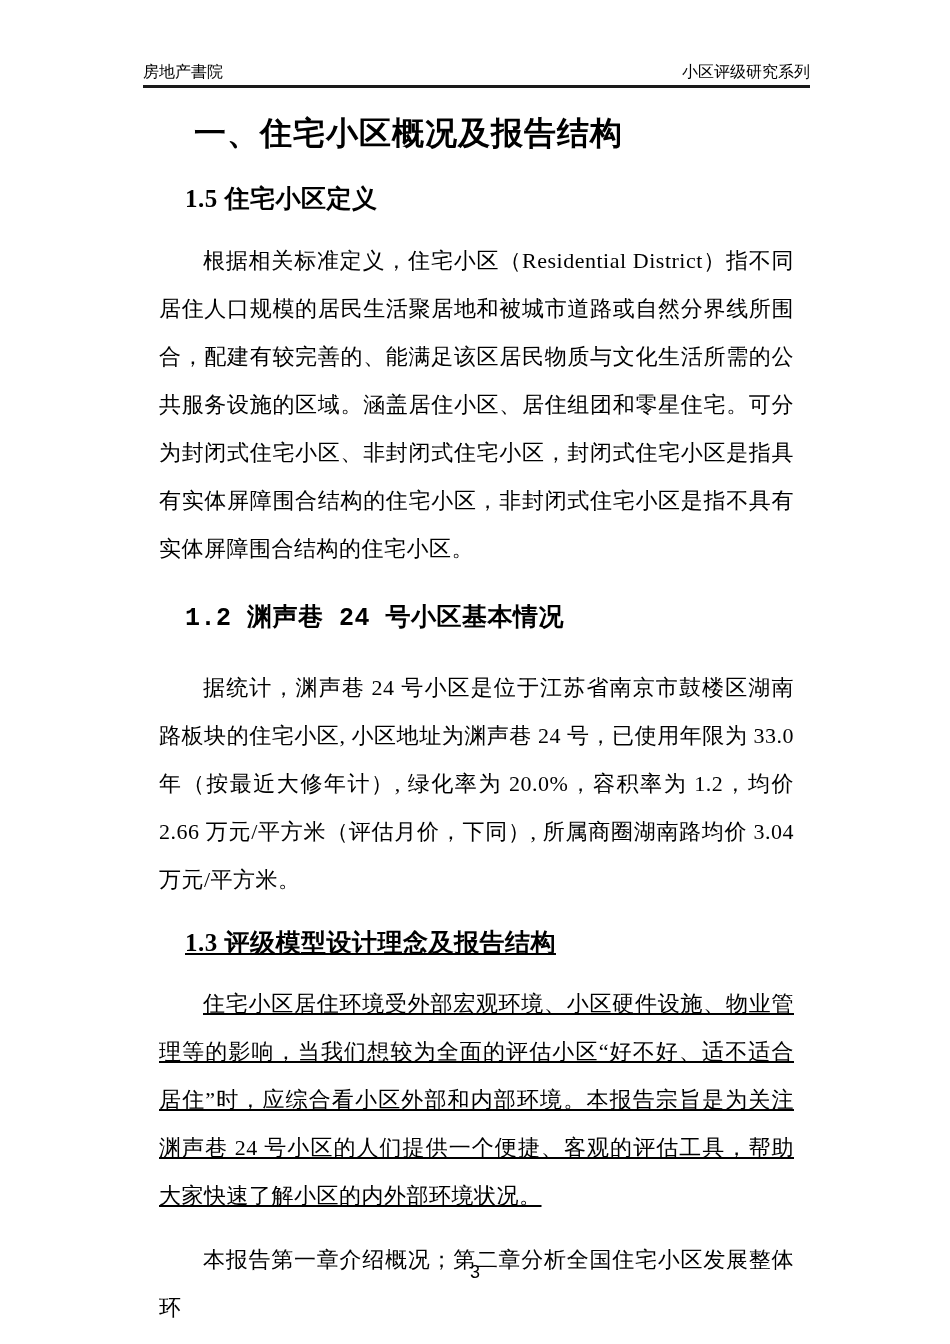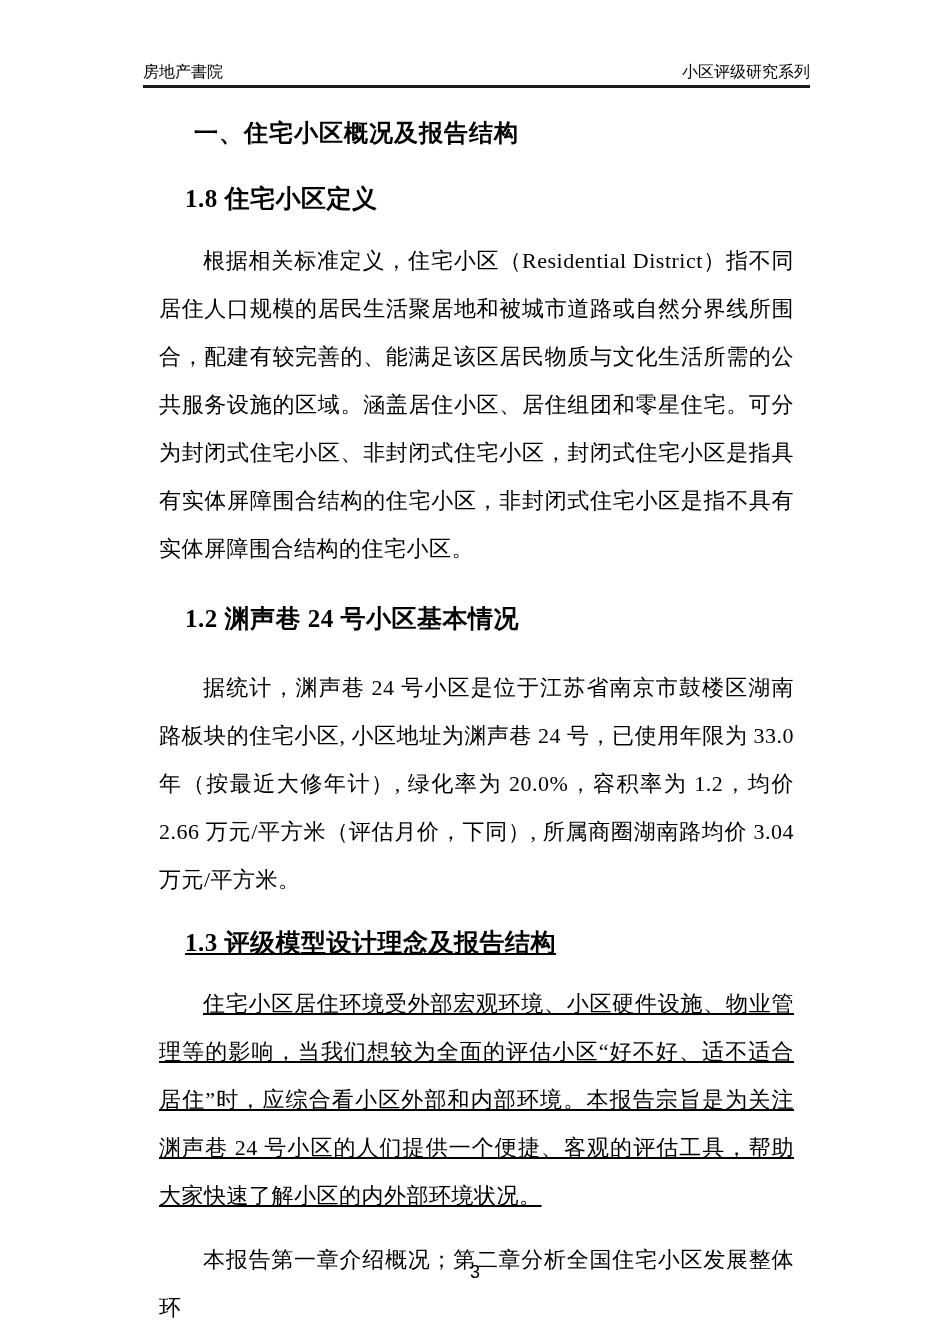--- a/index.html
+++ b/index.html
@@ -32,35 +32,35 @@
     font-family: "Liberation Sans", "DejaVu Sans", sans-serif;
     font-size: 16px;
     line-height: 20px;
     padding-bottom: 3px;
     border-bottom: 3px solid #1a1a1a;
   }
   
   .chapter-title {
     margin: 27px 0 0 0;
     padding-left: 51px;
-    font-size: 24px;
+    font-size: 32px;
     line-height: 36px;
     font-weight: bold;
     letter-spacing: 1px;
   }
   .section-heading {
     margin: 0;
     padding-left: 42px;
     font-size: 25px;
     line-height: 34px;
     font-weight: bold;
     letter-spacing: 0.5px;
   }
   .h-11 { margin-top: 31px; }
-  .h-12 { margin-top: 29px; }
+  .h-12 { margin-top: 29px; font-family: Liberation Mono, monospace; }
   .h-13 { margin-top: 22px; text-decoration: underline; }
   
   .body-par {
     margin: 16px;
     font-size: 22px;
     line-height: 48px;
     text-align: justify;
     text-indent: 44px;
     letter-spacing: 0.5px;
   }
@@ -89,21 +89,21 @@
 
     <div class="header">
       <div class="header-row">
         <span>房地产書院</span>
         <span>小区评级研究系列</span>
       </div>
     </div>
 
     <h1 class="chapter-title">一、住宅小区概况及报告结构</h1>
 
-    <h2 class="section-heading h-11">1.8 住宅小区定义</h2>
+    <h2 class="section-heading h-11">1.5 住宅小区定义</h2>
 
     <p class="body-par p-1">根据相关标准定义，住宅小区（Residential District）指不同居住人口规模的居民生活聚居地和被城市道路或自然分界线所围合，配建有较完善的、能满足该区居民物质与文化生活所需的公共服务设施的区域。涵盖居住小区、居住组团和零星住宅。可分为封闭式住宅小区、非封闭式住宅小区，封闭式住宅小区是指具有实体屏障围合结构的住宅小区，非封闭式住宅小区是指不具有实体屏障围合结构的住宅小区。</p>
 
     <h2 class="section-heading h-12">1.2 渊声巷 24 号小区基本情况</h2>
 
     <p class="body-par p-2">据统计，渊声巷 24 号小区是位于江苏省南京市鼓楼区湖南路板块的住宅小区, 小区地址为渊声巷 24 号，已使用年限为 33.0 年（按最近大修年计）, 绿化率为 20.0%，容积率为 1.2，均价 2.66 万元/平方米（评估月价，下同）, 所属商圈湖南路均价 3.04 万元/平方米。</p>
 
     <h2 class="section-heading h-13">1.3 评级模型设计理念及报告结构</h2>
 
     <p class="body-par p-3">住宅小区居住环境受外部宏观环境、小区硬件设施、物业管理等的影响，当我们想较为全面的评估小区“好不好、适不适合居住”时，应综合看小区外部和内部环境。本报告宗旨是为关注渊声巷 24 号小区的人们提供一个便捷、客观的评估工具，帮助大家快速了解小区的内外部环境状况。</p>

